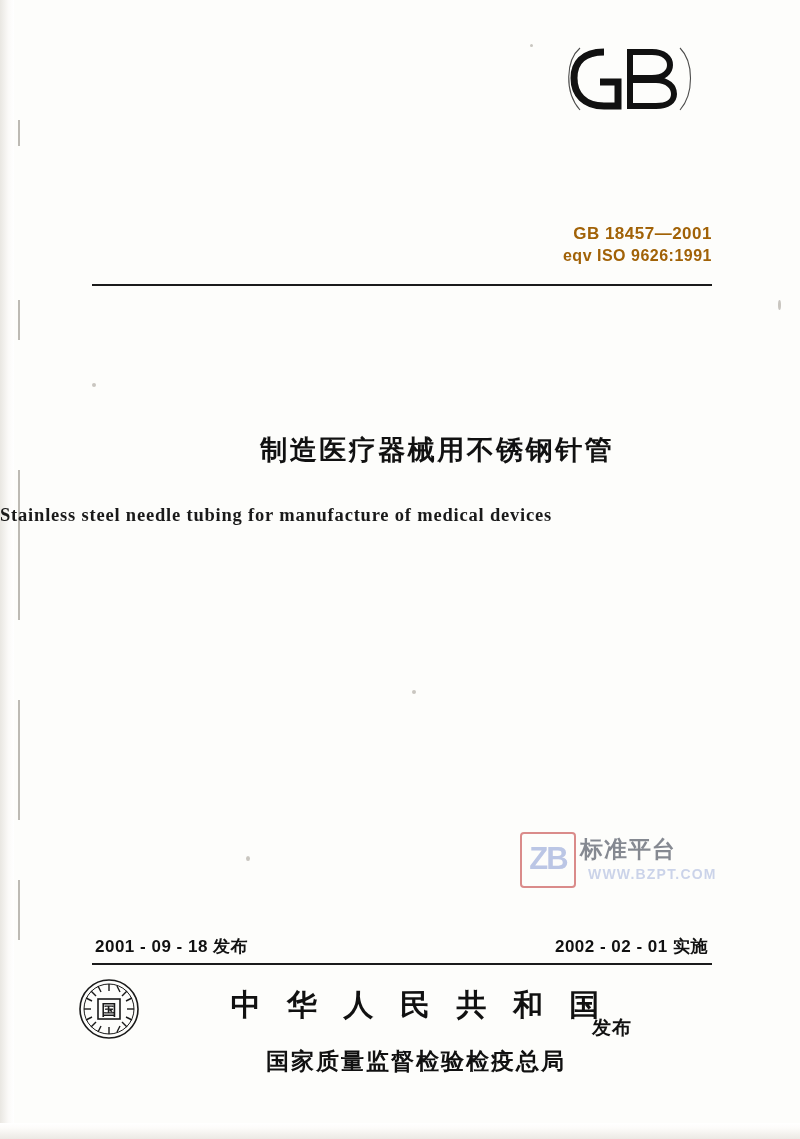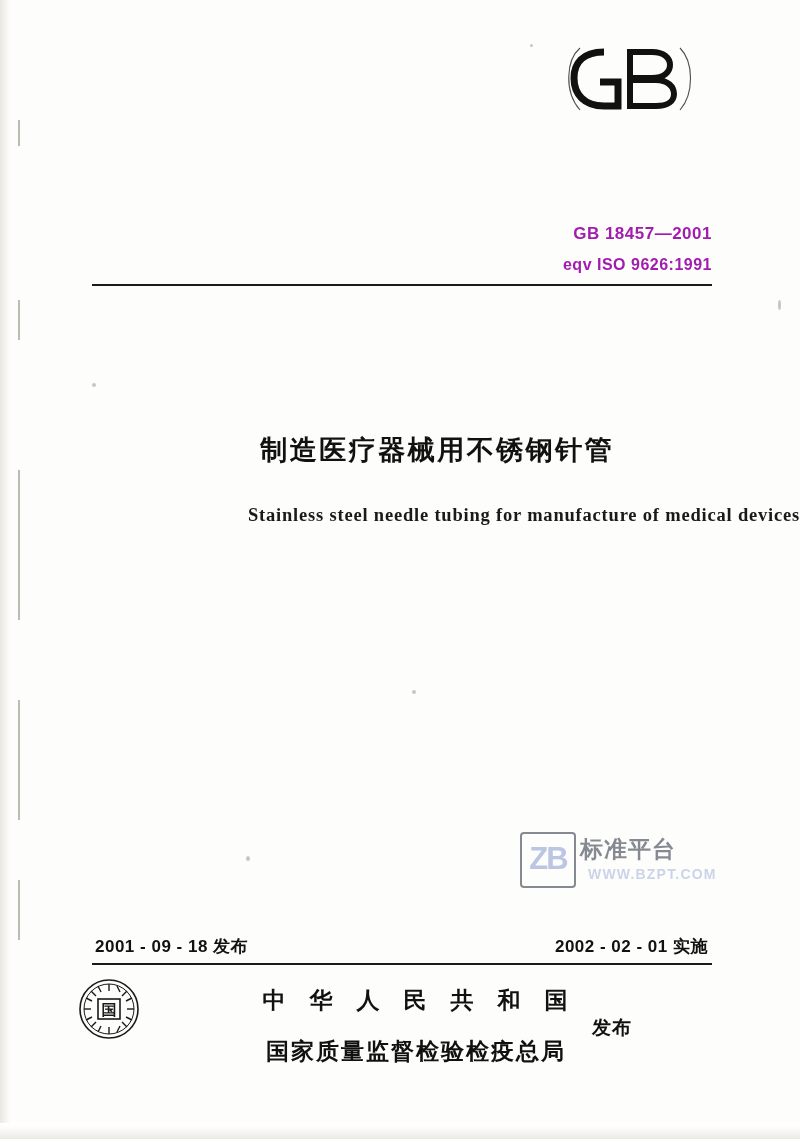--- a/index.html
+++ b/index.html
@@ -76,32 +76,32 @@
     text-indent: 9px;
   }
 
   
   .std-nums {
     position: absolute;
     right: 88px;
     top: 224px;
     text-align: right;
     font-family: "Liberation Sans", sans-serif;
-    color: #a21caf;
+    color: #a16207;
   }
   .std-num-1 {
     font-size: 17px;
     font-weight: bold;
     letter-spacing: 0.5px;
   }
   .std-num-2 {
     font-size: 16px;
     font-weight: bold;
     letter-spacing: 0.5px;
-    margin-top: 12px;
+    margin-top: 3px;
   }
 
   .rule {
     position: absolute;
     left: 92px;
     top: 284px;
     width: 620px;
     height: 2px;
     background: #1b1b1b;
   }
@@ -119,42 +119,42 @@
     letter-spacing: 2.5px;
     color: #111;
     text-indent: 2.5px;
     padding-left: 36px;
   }
   .doc-title-en {
     position: absolute;
     left: 0;
     top: 505px;
     width: 800px;
-    text-align: right;
+    text-align: left;
     font-family: "Liberation Serif", serif;
     font-weight: bold;
     font-size: 18.5px;
     letter-spacing: 0.8px;
     color: #1a1a1a;
   }
 
   
   .watermark {
     position: absolute;
     left: 520px;
     top: 832px;
     width: 250px;
     height: 60px;
     opacity: 0.5;
   }
   .wm-badge {
     position: absolute;
     left: 0; top: 0;
     width: 52px; height: 52px;
-    border: 2px solid #0f172a;
+    border: 2px solid #b91c1c;
     border-radius: 4px;
     color: #7c90d0;
     font-family: "Liberation Sans", sans-serif;
     font-weight: bold;
     font-size: 31px;
     line-height: 50px;
     text-align: center;
     letter-spacing: -2px;
   }
   .wm-text {
@@ -219,21 +219,21 @@
     position: absolute;
     left: 200px;
     top: 985px;
     width: 430px;
     text-align: center;
     font-family: "DejaVu Sans", sans-serif;
     font-weight: bold;
     color: #111;
   }
   .issuer-l1 {
-    font-size: 23px;
+    font-size: 30px;
     letter-spacing: 8px;
     text-indent: 8px;
   }
   .issuer-l2 {
     font-size: 23px;
     letter-spacing: 2px;
     margin-top: 20px;
     text-indent: 2px;
   }
   .issuer-publish {

